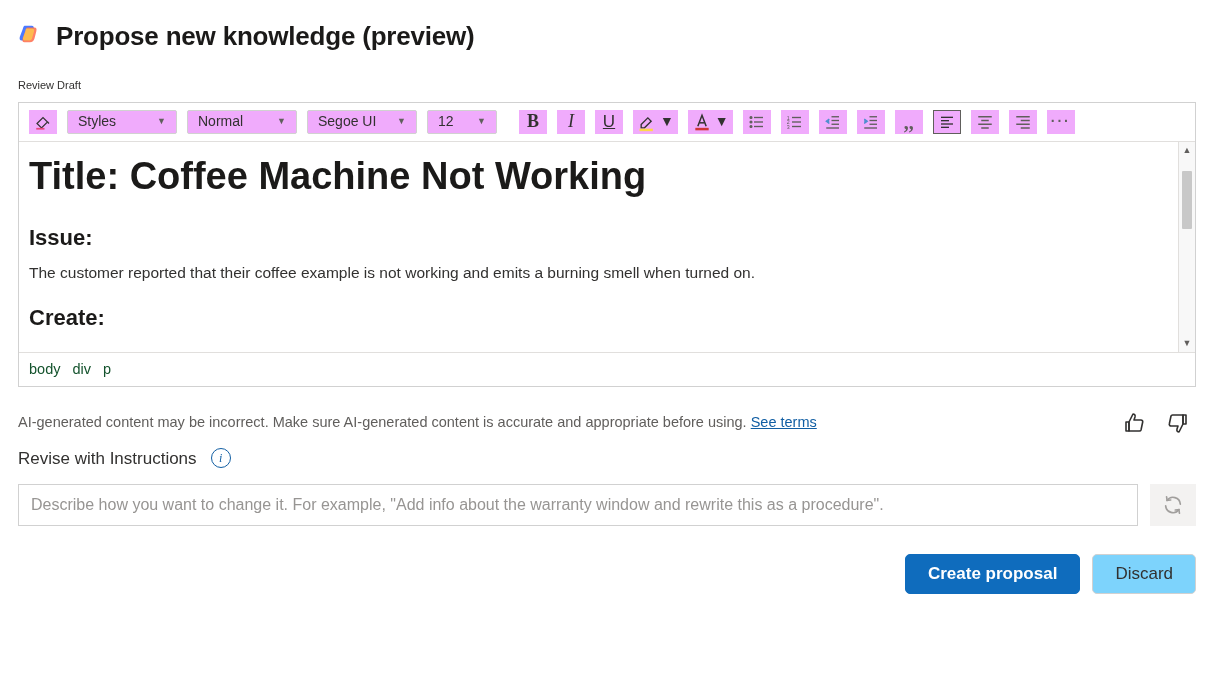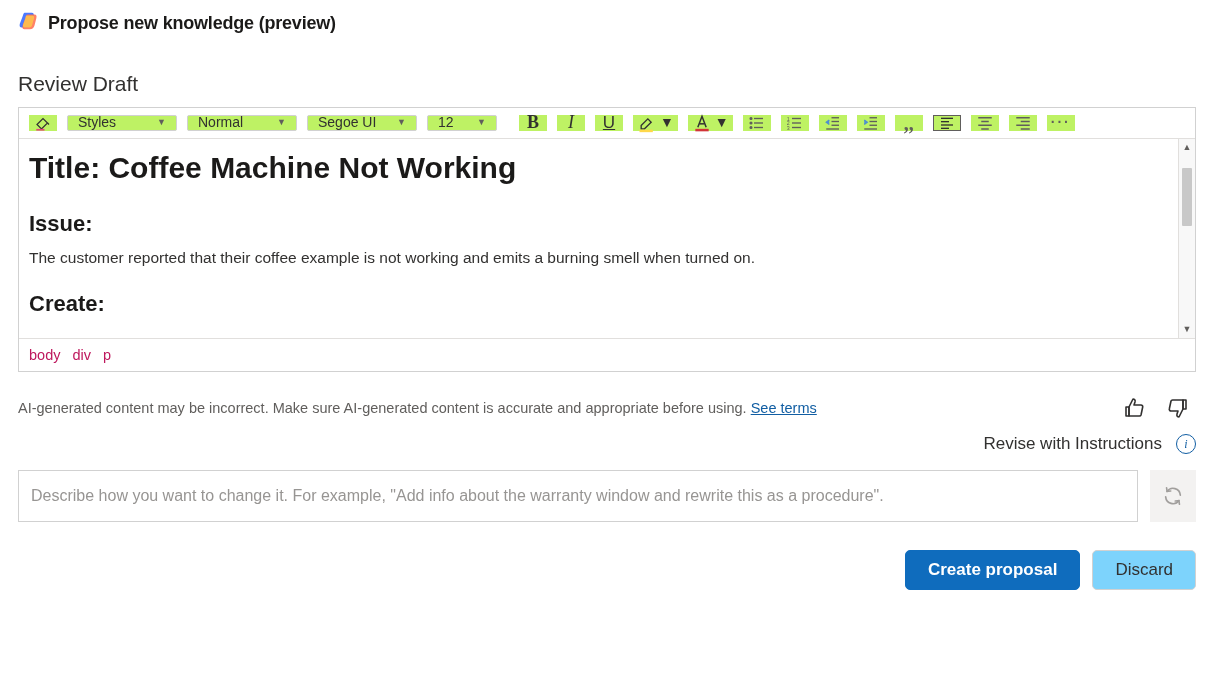--- a/index.html
+++ b/index.html
@@ -24,35 +24,35 @@
     line-height: 1.4;
   }
   .page {
     padding: 10px 18px 20px 18px;
     max-width: 1214px;
   }
 
   
   .header-row { display: flex; align-items: center; gap: 8px; }
   .title {
-    font-size: 18px;
+    font-size: 26px;
     font-weight: 600;
-    margin: 0;
+    margin: 8px;
     letter-spacing: -0.2px;
   }
   .subtitle {
     color: var(--muted);
     font-size: 15.5px;
     margin-top: 8px;
   }
 
   .section-label {
-    font-size: 21px;
-    color: #323130;
-    margin-top: 32px;
+    font-size: 11px;
+    color: #323130;
+    margin-top: 16px;
   }
 
   
   .editor-frame {
     margin-top: 8px;
     border: 1px solid var(--border);
   }
 
   
   .toolbar {
@@ -61,23 +61,23 @@
     gap: 10px;
     padding: 7px 10px;
     background: var(--toolbar-bg);
     border-bottom: 1px solid var(--border-light);
     flex-wrap: nowrap;
   }
   .tbtn, .tdrop {
     display: inline-flex;
     align-items: center;
     justify-content: center;
-    height: 16px;
+    height: 24px;
     min-width: 28px;
-    background: #bef264;
+    background: #f0abfc;
     color: #323130;
     font-size: 14px;
     user-select: none;
   }
   .tdrop {
     border: 1px solid var(--border);
     padding: 0 10px;
     gap: 18px;
     border-radius: 2px;
     justify-content: space-between;
@@ -100,21 +100,21 @@
   .editor-split {
     display: flex;
     align-items: stretch;
   }
   .content {
     flex: 1;
     padding: 4px 10px 10px 10px;
     overflow: hidden;
   }
   .content-title {
-    font-size: 30px;
+    font-size: 38px;
     font-weight: 700;
     margin: 4px 0 14px 0;
   }
   .content-h2 {
     font-size: 22px;
     font-weight: 700;
     margin: 20px 0 8px 0;
   }
   .content-p {
     font-size: 15.5px;
@@ -151,21 +151,21 @@
     top: 12px;
     height: 58px;
     background: #c8c8c8;
     border-radius: 1px;
   }
 
   .path-bar {
     border-top: 1px solid var(--border-light);
     padding: 6px 10px;
     font-size: 14.5px;
-    color: #be185d;
+    color: #14532d;
     display: flex;
     gap: 12px;
   }
 
   
   .notice-row {
     display: flex;
     align-items: center;
     justify-content: space-between;
     margin-top: 22px;
@@ -192,21 +192,20 @@
   }
 
   
   .revise-label {
     font-size: 17px;
     color: #323130;
     margin-top: 10px;
     display: flex;
     align-items: center;
     gap: 14px;
-    justify-content: flex-end;
   }
   .info-circle {
     display: inline-flex;
     width: 20px; height: 20px;
     border: 1.6px solid var(--link);
     border-radius: 50%;
     color: var(--link);
     align-items: center;
     justify-content: center;
     font-size: 12px;
@@ -216,21 +215,21 @@
   .revise-row {
     display: flex;
     gap: 12px;
     margin-top: 14px;
     align-items: stretch;
   }
   .revise-input {
     flex: 1;
     border: 1px solid var(--border);
     padding: 0 12px;
-    height: 52px;
+    height: 42px;
     font-size: 16px;
     color: #323130;
     outline: none;
   }
   .revise-input::placeholder {
     color: var(--revise-input);
   }
   .refresh-btn {
     width: 46px;
     display: inline-flex;

